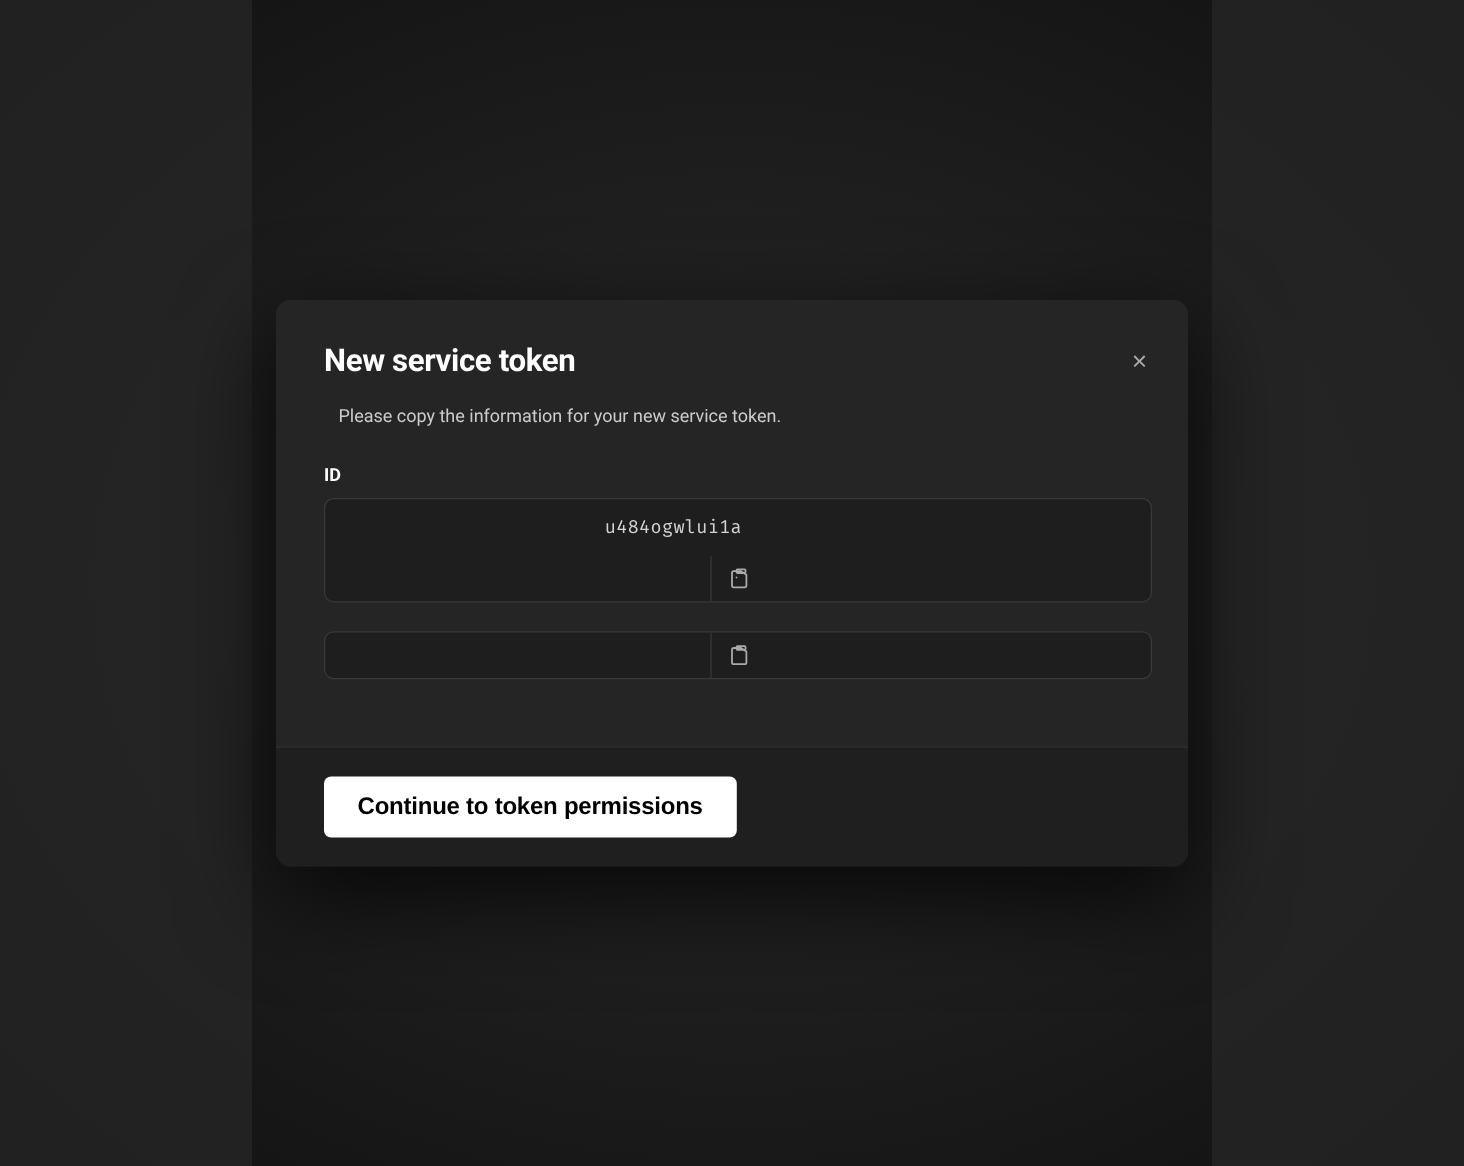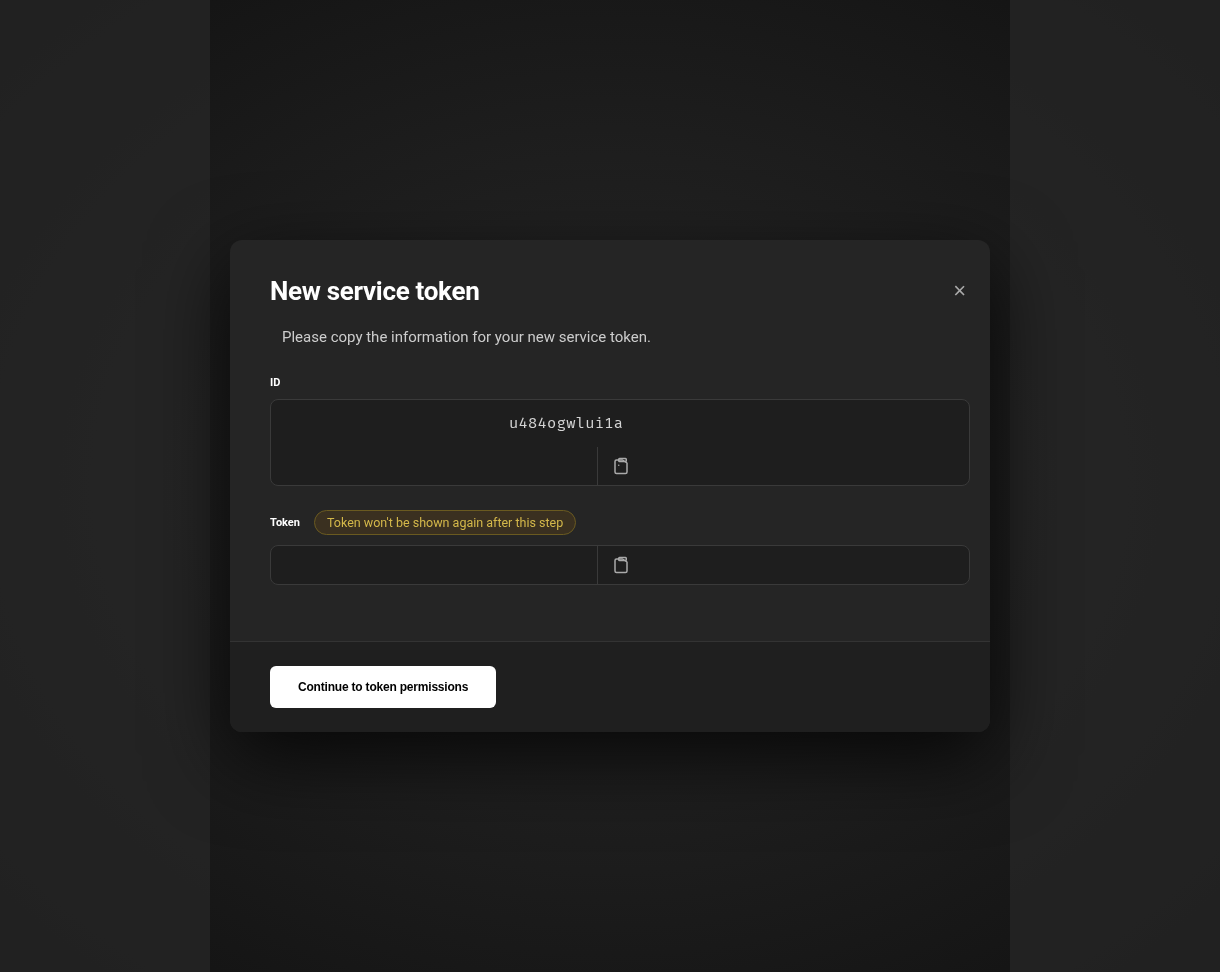--- a/index.html
+++ b/index.html
@@ -58,21 +58,21 @@
 
     .modal {
       background: #252525;
       border-radius: 12px;
       width: 760px;
       overflow: hidden;
       box-shadow: 0 25px 80px rgba(0,0,0,0.8);
     }
 
     .modal-body {
-      padding: 36px 20px 32px 40px;
+      padding: 36px 30px 32px 40px;
     }
 
     .modal-header {
       display: flex;
       align-items: flex-start;
       justify-content: space-between;
       margin-bottom: 20px;
     }
 
     .modal-title {
@@ -100,21 +100,21 @@
     .modal-description {
       color: #cccccc;
       font-size: 15px;
       line-height: 1.5;
       margin-bottom: 28px;
       margin-left: 12px;
     }
 
     .field-label {
       color: #ffffff;
-      font-size: 11px;
+      font-size: 15px;
       font-weight: 700;
       margin-bottom: 10px;
       display: block;
     }
 
     .input-row {
       display: flex;
       align-items: center;
       background: #1e1e1e;
       border: 1.5px solid #3a3a3a;
@@ -197,21 +197,21 @@
       border-top: 1px solid #333;
       padding: 24px 40px;
     }
 
     .continue-btn {
       background: #ffffff;
       color: #000000;
       border: none;
       border-radius: 6px;
       padding: 14px 28px;
-      font-size: 12px;
+      font-size: 20px;
       font-weight: 700;
       cursor: pointer;
       letter-spacing: -0.2px;
       transition: background 0.15s;
     }
 
     .id-field-container {
       position: relative;
     }
 
@@ -250,24 +250,20 @@
             <svg class="clipboard-icon" viewBox="0 0 24 24" fill="none" stroke="currentColor" stroke-width="2" stroke-linecap="round" stroke-linejoin="round">
               <rect x="9" y="2" width="10" height="4" rx="1" ry="1"></rect>
               <path d="M14 4H6a2 2 0 0 0-2 2v14a2 2 0 0 0 2 2h12a2 2 0 0 0 2-2V8z"></path>
               <polyline points="9 11 9 11 9 11"></polyline>
             </svg>
           </button>
         </div>
 
       </div>
 
-      <div class="token-label-row">
-        <label class="field-label" style="margin-bottom:0;">Token</label>
-        <span class="token-warning-badge">Token won't be shown again after this step</span>
-      </div>
 
       <div class="token-field-container">
         <div class="input-row">
           <button class="copy-btn" title="Copy token">
             <svg class="clipboard-icon" viewBox="0 0 24 24" fill="none" stroke="currentColor" stroke-width="2" stroke-linecap="round" stroke-linejoin="round">
               <rect x="9" y="2" width="10" height="4" rx="1" ry="1"></rect>
               <path d="M14 4H6a2 2 0 0 0-2 2v14a2 2 0 0 0 2 2h12a2 2 0 0 0 2-2V8z"></path>
             </svg>
           </button>
         </div>

